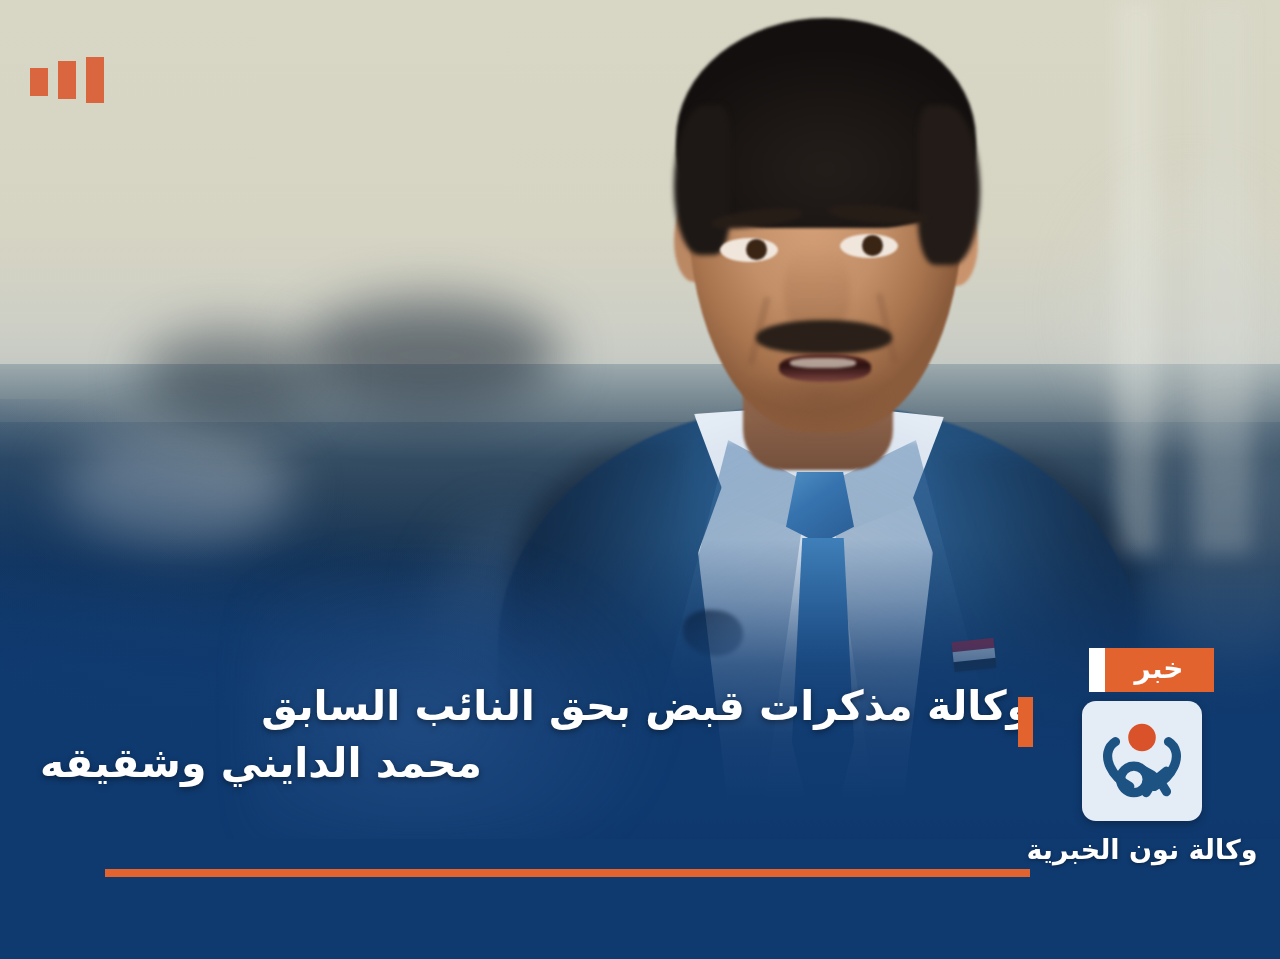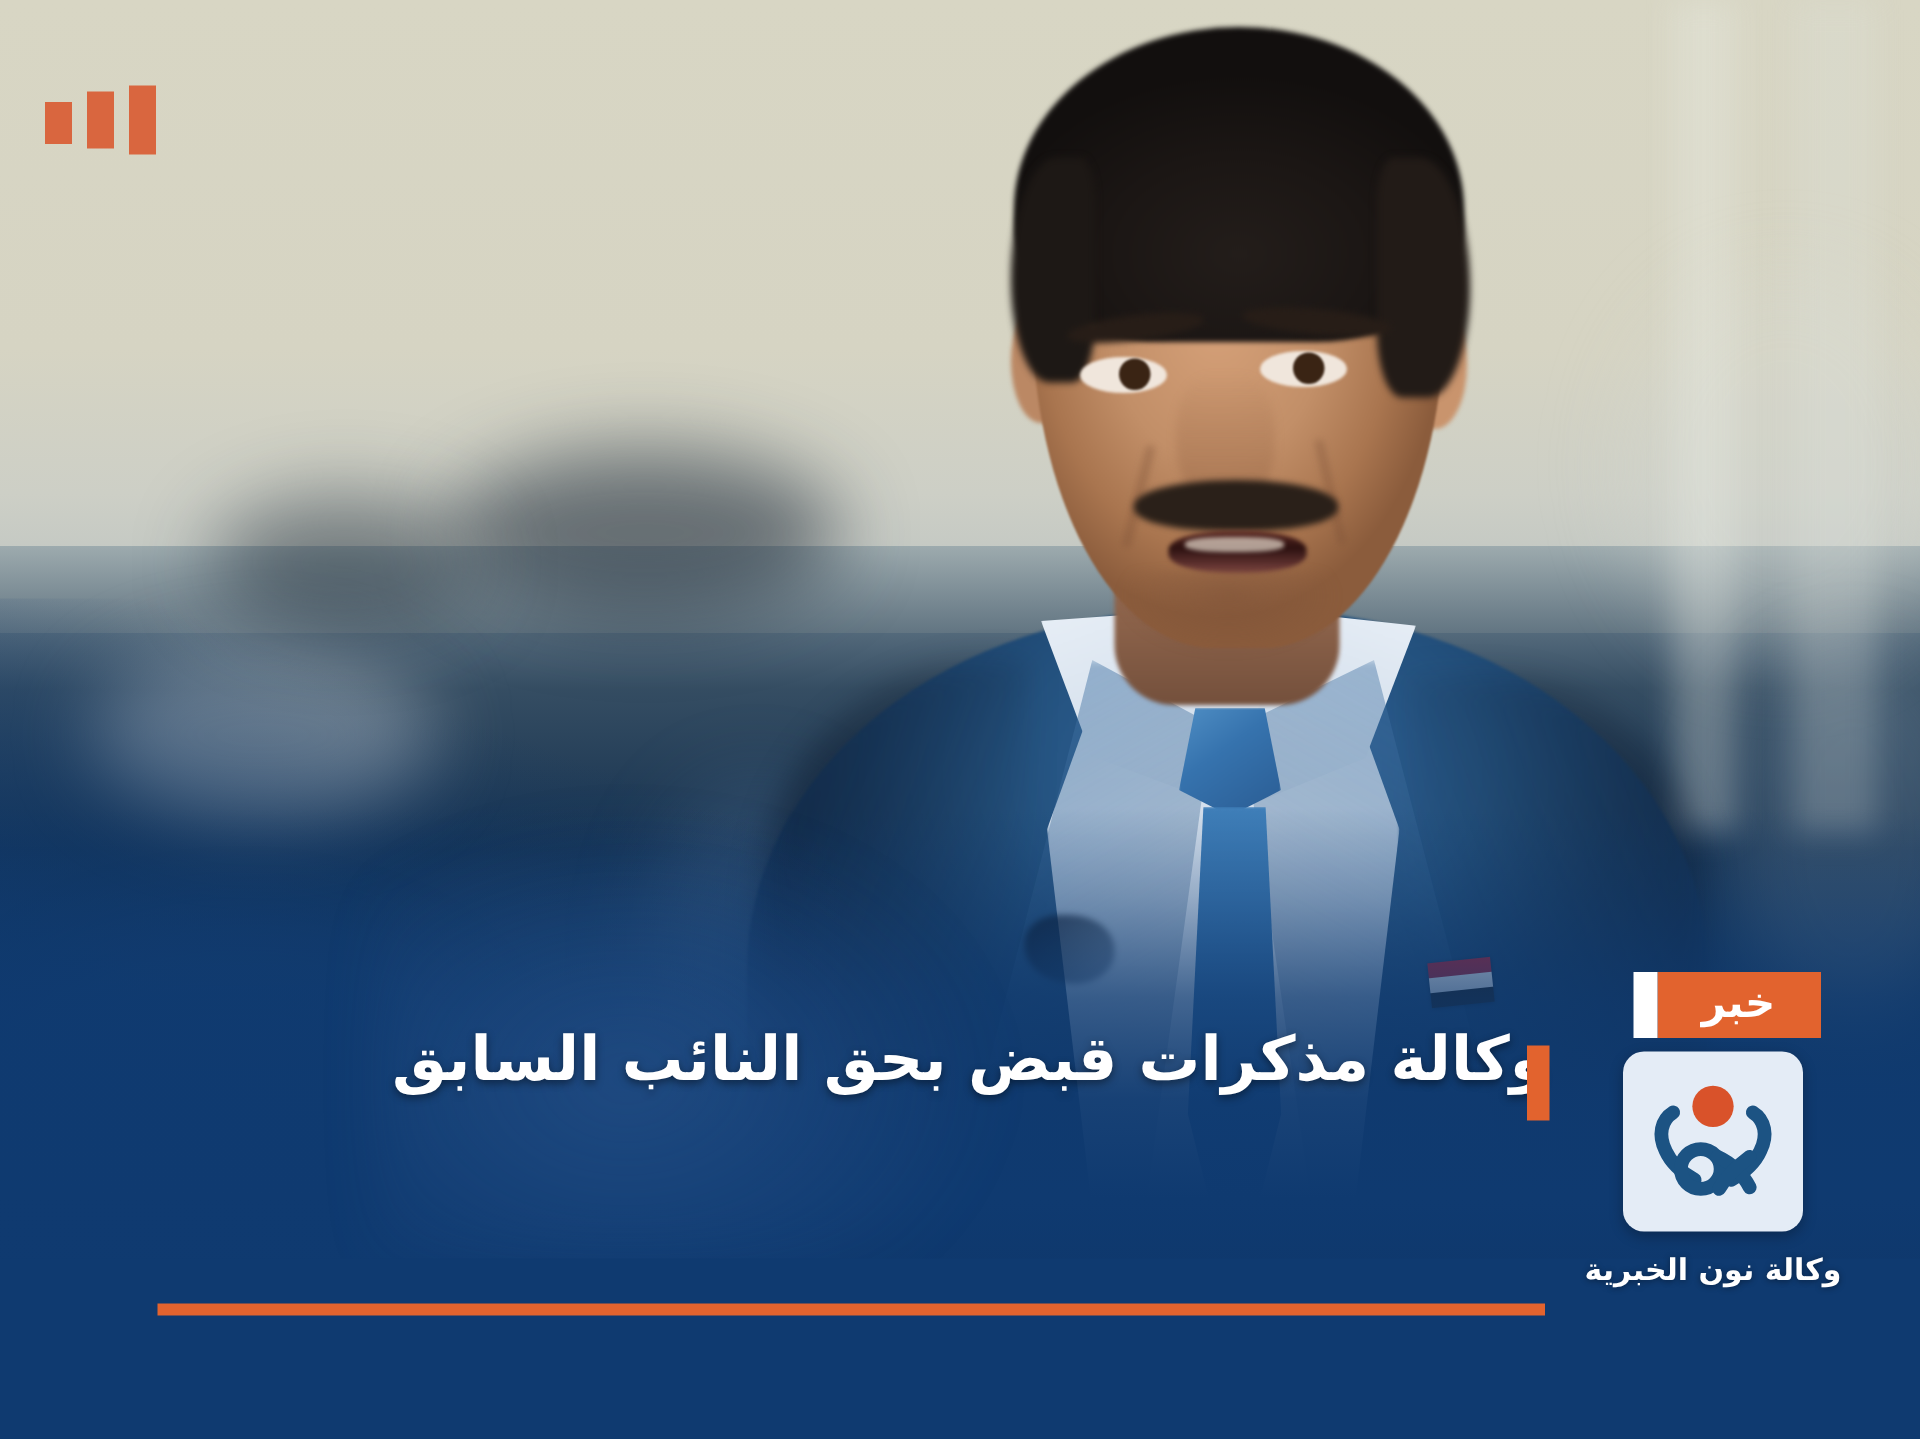--- a/index.html
+++ b/index.html
@@ -295,21 +295,21 @@
 
   .logo{
     width:120px; height:120px; border-radius:14px;
     background:#e4ecf6;
     display:flex; align-items:center; justify-content:center;
     box-shadow:0 3px 9px rgba(0,0,0,.28);
   }
   .logo svg{ width:102px; height:102px; display:block; }
 
   .agency{
-    margin-top:13px; color:#ffffff; font-size:20px; font-weight:bold;
+    margin-top:13px; color:#ffffff; font-size:27px; font-weight:bold;
     white-space:nowrap; text-shadow:0 1px 4px rgba(0,0,0,.4);
   }
 </style>
 </head>
 <body>
 
 <div class="stage">
 
   <div class="photo">
     <div class="bg-wall"></div>
@@ -372,20 +372,21 @@
   </div>
 
   <div class="watermark">
     <span class="w1"></span>
     <span class="w2"></span>
     <span class="w3"></span>
   </div>
 
   <div class="headline">
     <div class="line l1">وكالة مذكرات قبض بحق النائب السابق</div>
+    <div class="line l2">محمد الدايني وشقيقه</div>
   </div>
   <div class="tick"></div>
   <div class="rule"></div>
 
   <div class="brand">
 
     <div class="badge-row">
       <div class="badge">خبر</div>
       <div class="badge-cap"></div>
     </div>

